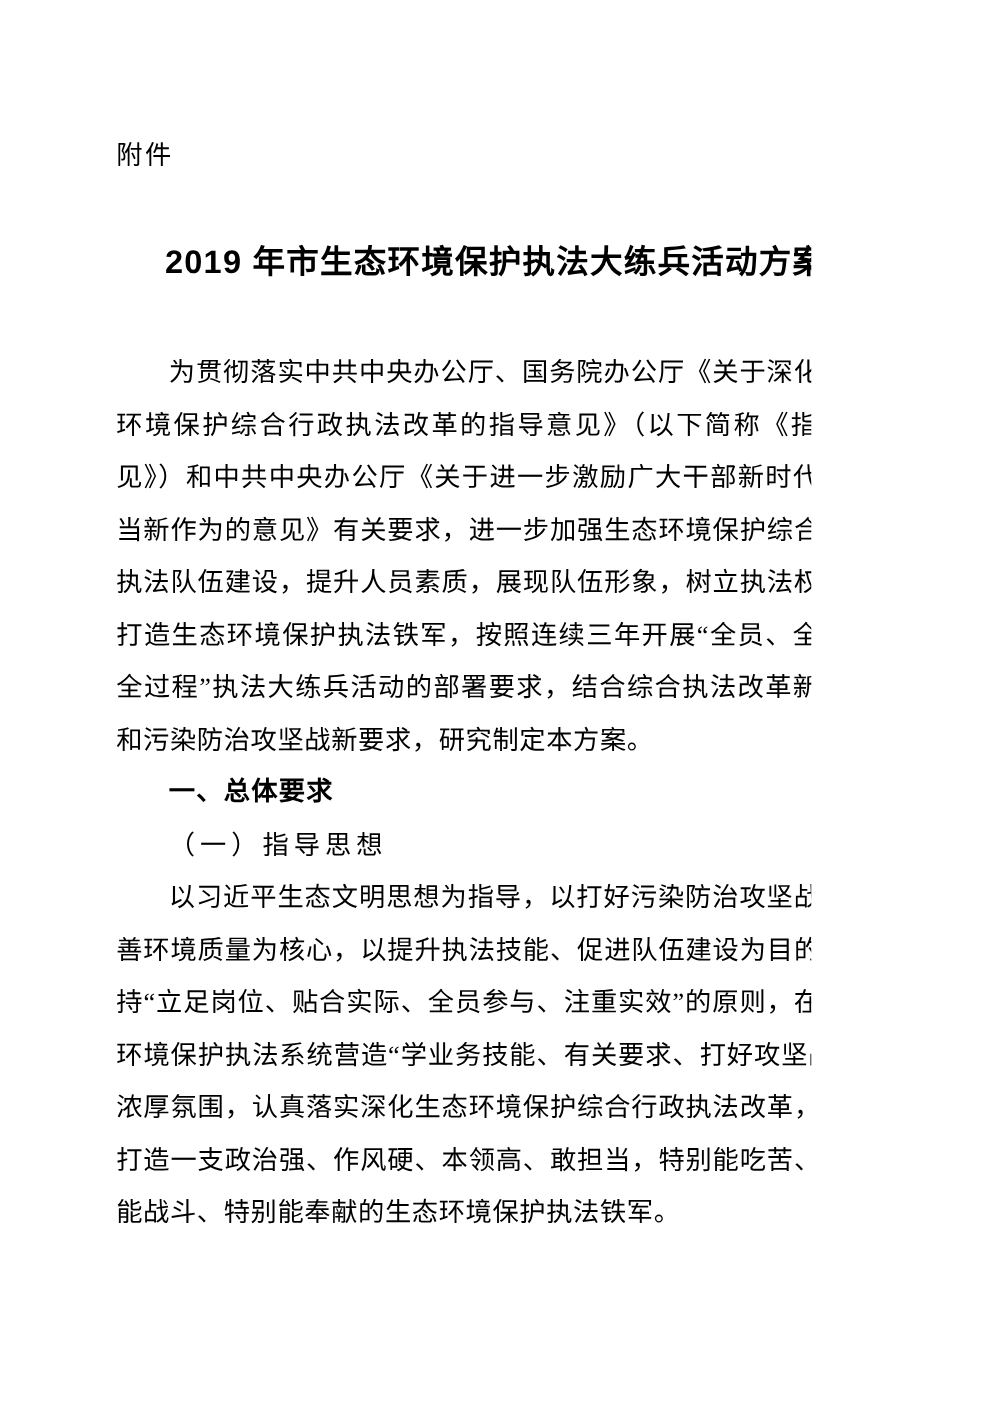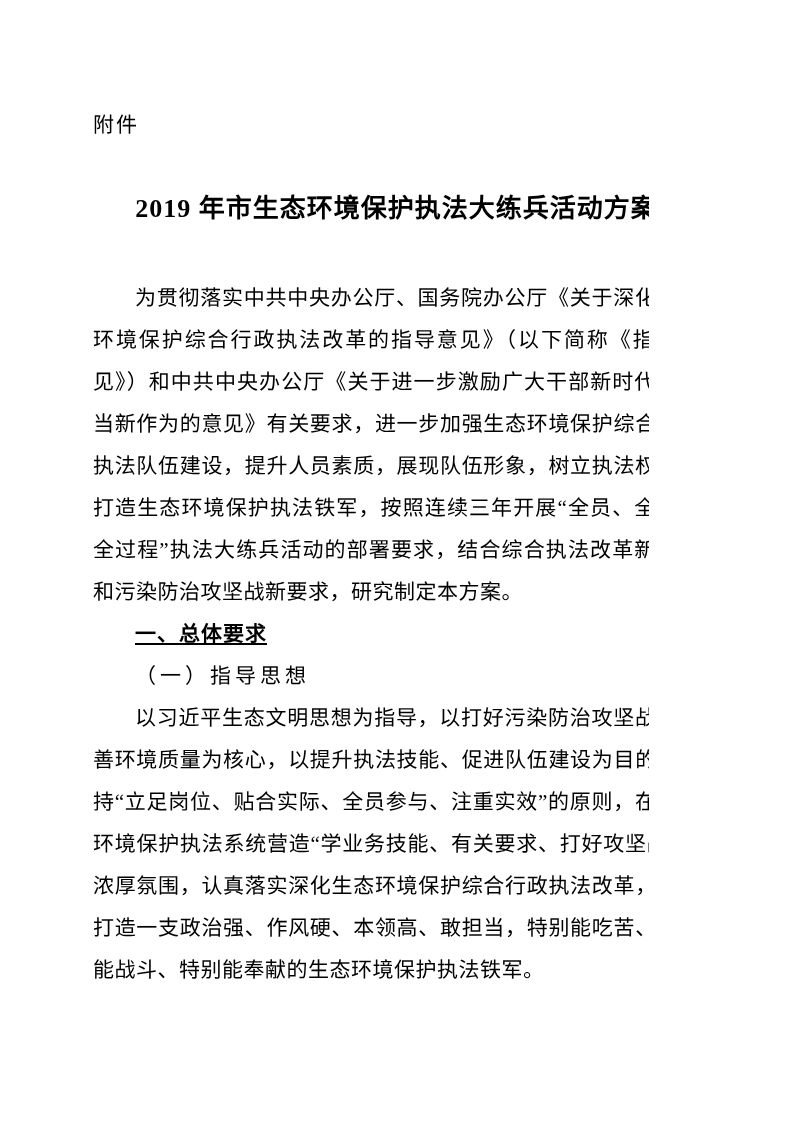--- a/index.html
+++ b/index.html
@@ -23,21 +23,21 @@
   .attachment {
     font-family: "Liberation Sans", sans-serif;
     font-size: 21px;
     line-height: 42px;
     letter-spacing: 2px;
     font-weight: 500;
   }
   .doc-title {
     margin: 42px 0 0 0;
     text-align: center;
-    font-family: Liberation Serif, serif;
+    font-family: Liberation Sans, sans-serif;
     font-size: 26px;
     font-weight: bold;
     line-height: 42px;
     letter-spacing: 1px;
   }
   .body-para {
     margin: 0;
     font-family: "Liberation Serif", serif;
     font-size: 21px;
     line-height: 42px;
@@ -50,21 +50,20 @@
     margin-top: 47px;
   }
   .section-heading {
     margin: 0;
     font-family: "Liberation Sans", sans-serif;
     font-size: 21px;
     font-weight: bold;
     line-height: 42px;
     letter-spacing: 1px;
     text-indent: 2em;
-    text-decoration: underline;
   }
   .sub-heading {
     margin: 0;
     font-family: "Liberation Serif", serif;
     font-size: 21px;
     font-weight: normal;
     line-height: 42px;
     letter-spacing: 4px;
     text-indent: 2em;
   }

